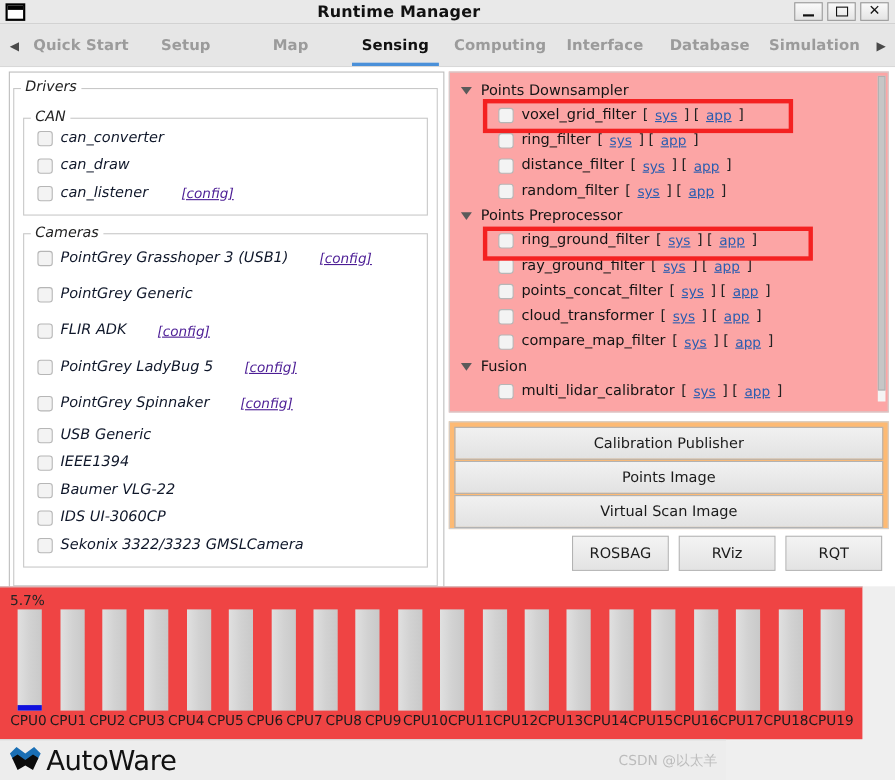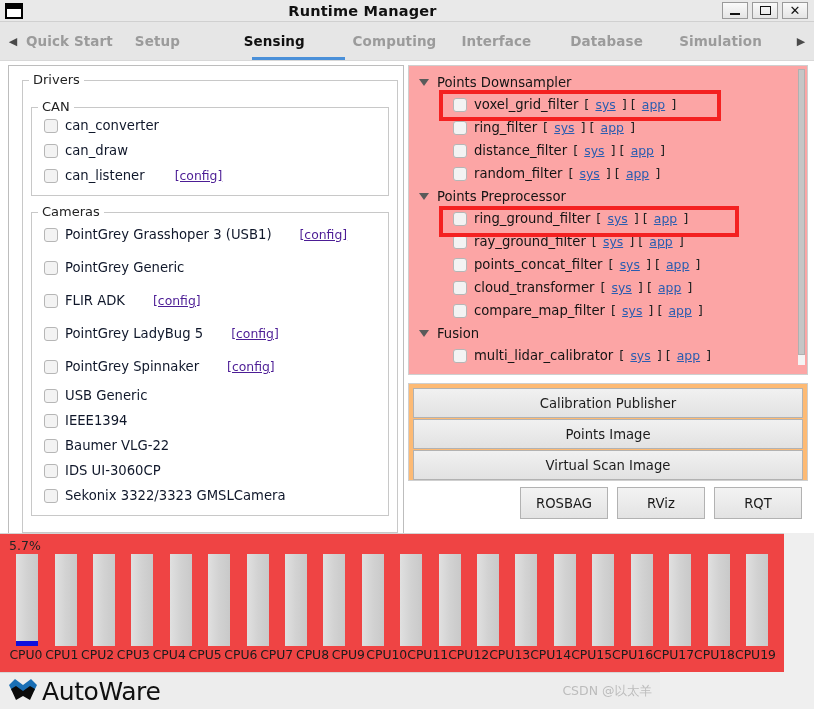--- a/index.html
+++ b/index.html
@@ -59,21 +59,21 @@
     display: flex; align-items: stretch;
     border-bottom: 1px solid #d8d8d8;
   }
   .tab-arrow {
     width: 26px; display: flex; align-items: center; justify-content: center;
     font-size: 11px; color: #4a4a4a;
   }
   .tabs { flex: 1; display: flex; align-items: stretch; }
   .tab {
     flex: 1;
-    display: flex; align-items: center; 
+    display: flex; align-items: center; justify-content: center;
     position: relative;
     font-size: 13.5px; color: #9b9b9b; font-weight: 600;
     letter-spacing: .1px;
   }
   .tab.active { color: #111; font-weight: 700; }
   .tab.active::after {
     content: ""; position: absolute; bottom: 0; left: 8px; right: 8px;
     height: 3px; background: #4a90d9;
   }
 
@@ -94,21 +94,21 @@
     position: relative;
     border: 1px solid #c8c8c8;
     margin: 14px 6px 6px 6px;
     padding: 6px 6px 8px 6px;
   }
   .groupbox > .gb-title {
     position: absolute; top: -9px; left: 6px;
     background: #fff; padding: 0 4px;
     font-size: 13px; color: #222;
   }
-  .gb-drivers { margin: 14px 5px 0 13px; padding: 10px 4px 6px 4px; }
+  .gb-drivers { margin: 14px 5px 0 3px; padding: 10px 4px 6px 4px; font-style: italic; }
   .gb-inner { margin: 16px 4px 10px 4px; padding: 5px 4px 7px 4px; }
 
   .row {
     display: flex; align-items: center;
     height: 25px;
     padding-left: 8px;
   }
   .row.tall { height: 33px; }
   .cb {
     width: 14px; height: 14px; min-width: 14px;
@@ -276,20 +276,23 @@
   </div>
 
   <div class="tabbar">
     <div class="tab-arrow">◀</div>
     <div class="tabs" id="tabs-host">
         <div class="tab">
           <span>Quick Start</span>
         </div>
         <div class="tab">
           <span>Setup</span>
+        </div>
+        <div class="tab">
+          <span>Map</span>
         </div>
         <div class="tab active">
           <span>Sensing</span>
         </div>
         <div class="tab">
           <span>Computing</span>
         </div>
         <div class="tab">
           <span>Interface</span>
         </div>

